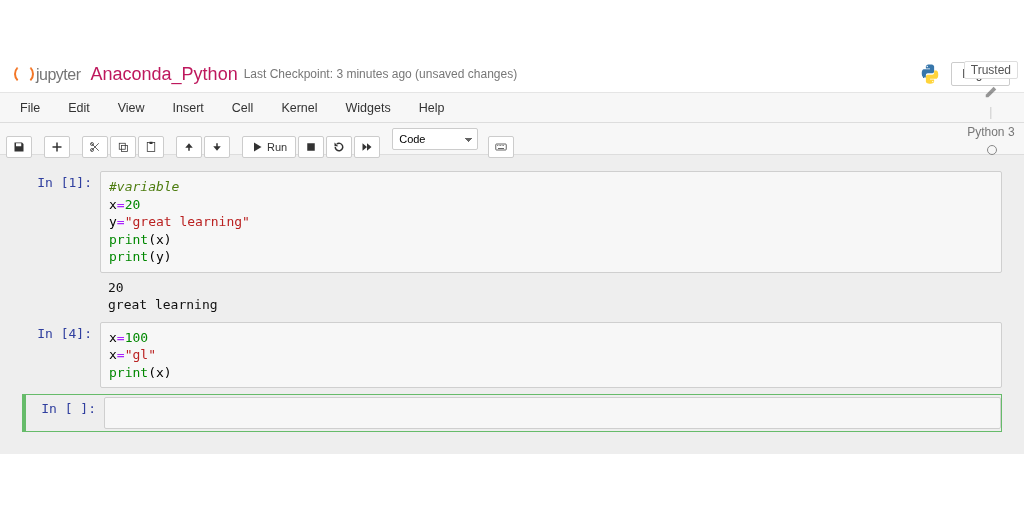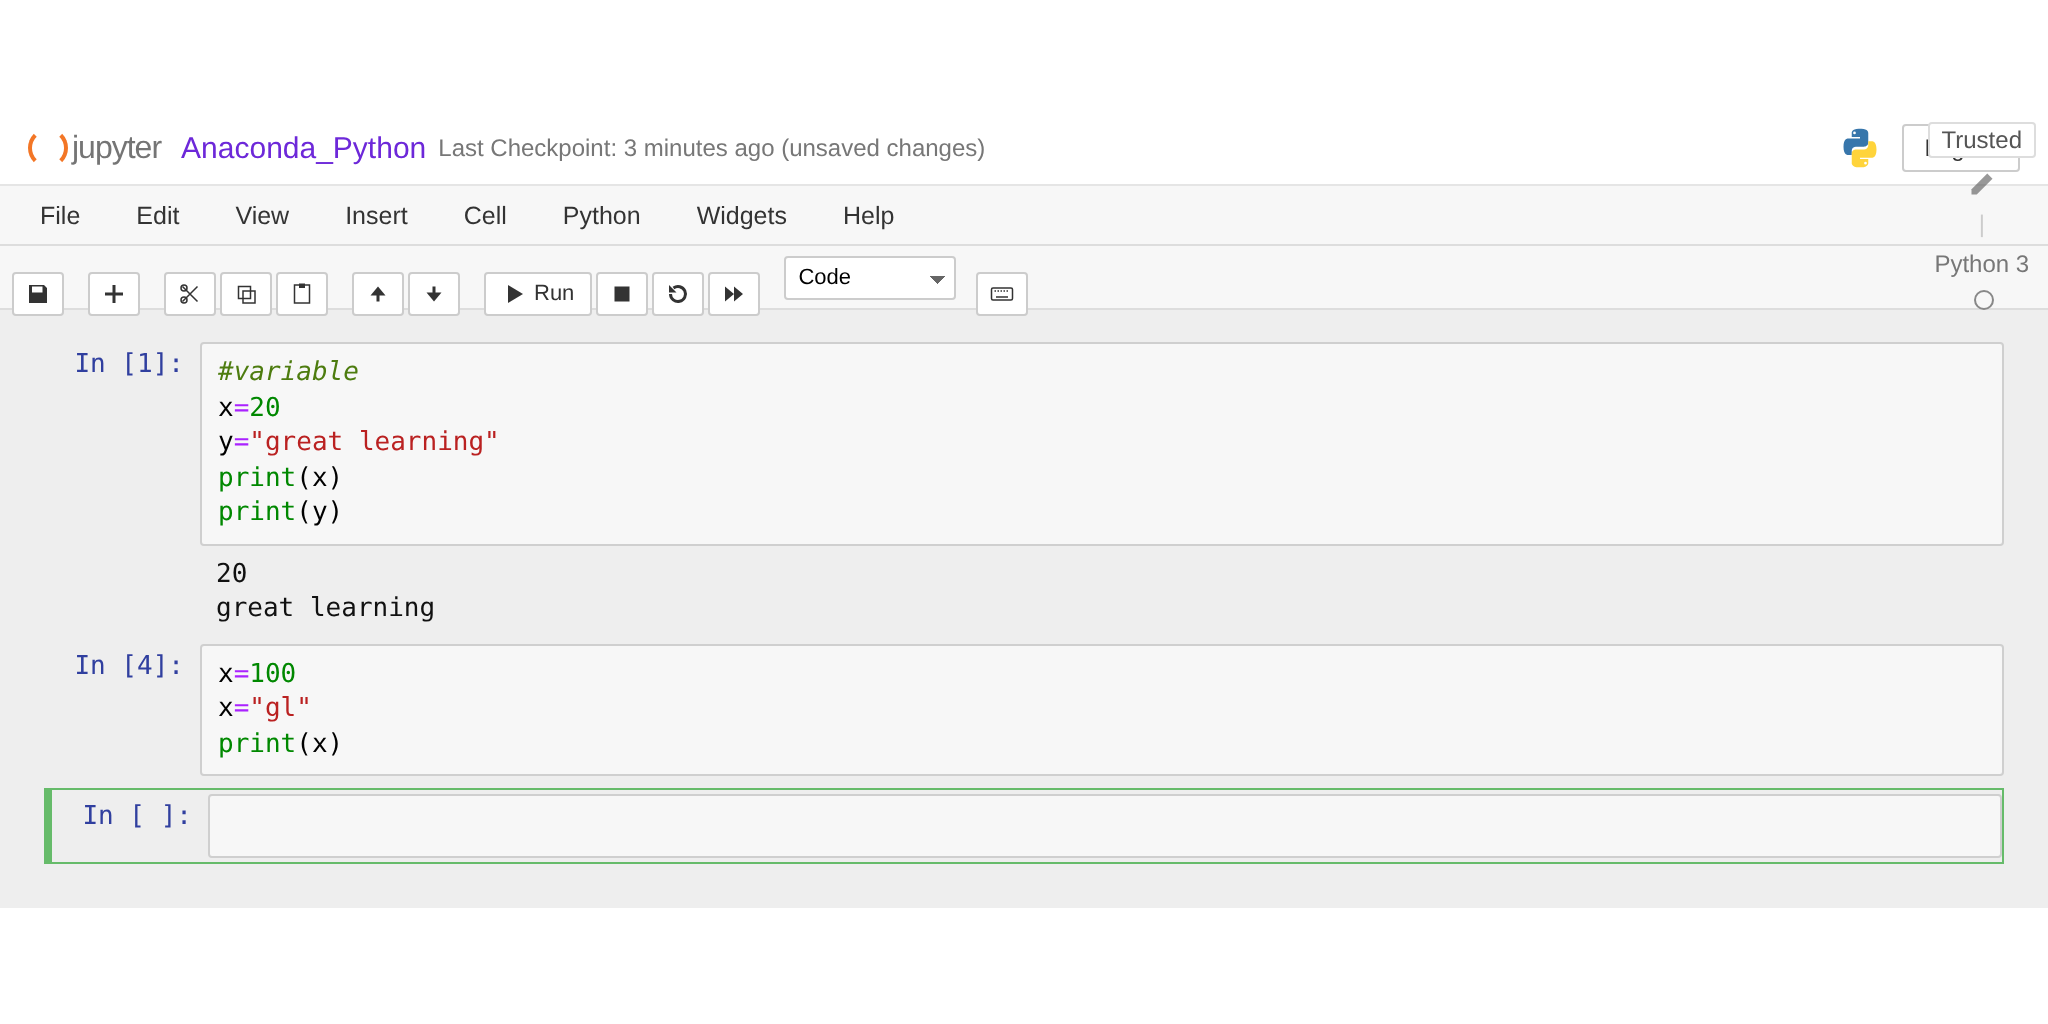--- a/index.html
+++ b/index.html
@@ -29,21 +29,21 @@
       border: 2.5px solid #f37626;
       border-top-color: transparent;
       border-bottom-color: transparent;
       border-radius: 50%;
     }
     .logo-text {
       font-size: 16px; color: #757575; letter-spacing: -.5px;
       font-weight: 400;
     }
     .doc-title {
-      font-size: 15px; font-weight: 400; color: #6d28d9;
+      font-size: 18px; font-weight: 400; color: #be185d;
     }
     .checkpoint {
       font-size: 12px; color: #777; margin-left: 6px;
     }
     .header-right { margin-left: auto; display: flex; align-items: center; gap: 10px; }
     .py-logo {
       width: 22px; height: 22px; position: relative;
     }
     .py-logo svg { width: 22px; height: 22px; }
     .btn {
@@ -171,21 +171,21 @@
   </div>
 </div>
 
 <div class="menubar">
   <div id="menu-items" style="display:flex;height:100%">
       <div class="menu-item">File</div>
       <div class="menu-item">Edit</div>
       <div class="menu-item">View</div>
       <div class="menu-item">Insert</div>
       <div class="menu-item">Cell</div>
-      <div class="menu-item">Python</div>
+      <div class="menu-item">Kernel</div>
       <div class="menu-item">Widgets</div>
       <div class="menu-item">Help</div>
     </div>
   <div class="menu-right">
     <span class="trusted-box">Trusted</span>
     <svg class="pencil-icon" viewBox="0 0 16 16">
         <path fill="#555" d="M2 11l9-9 3 3-9 9H2v-3z"></path>
       </svg>
     <span class="divider">|</span>
     <span>Python 3</span>

